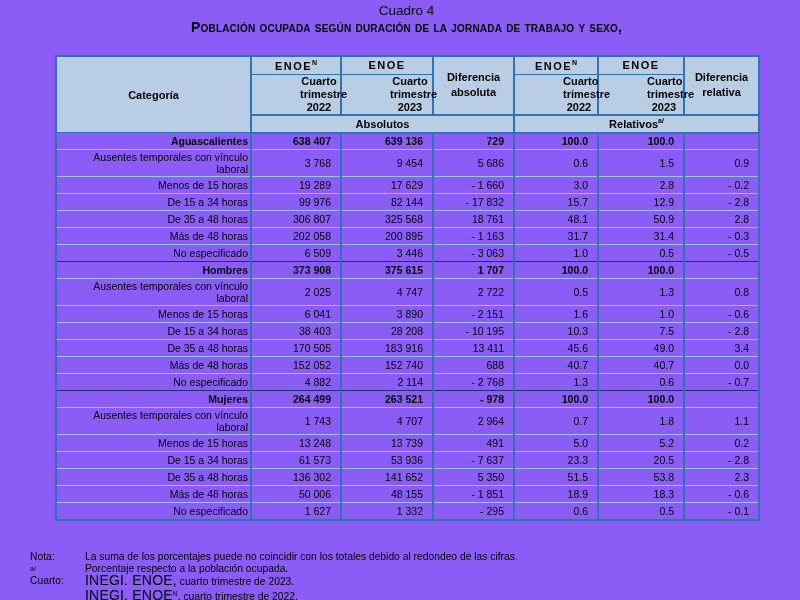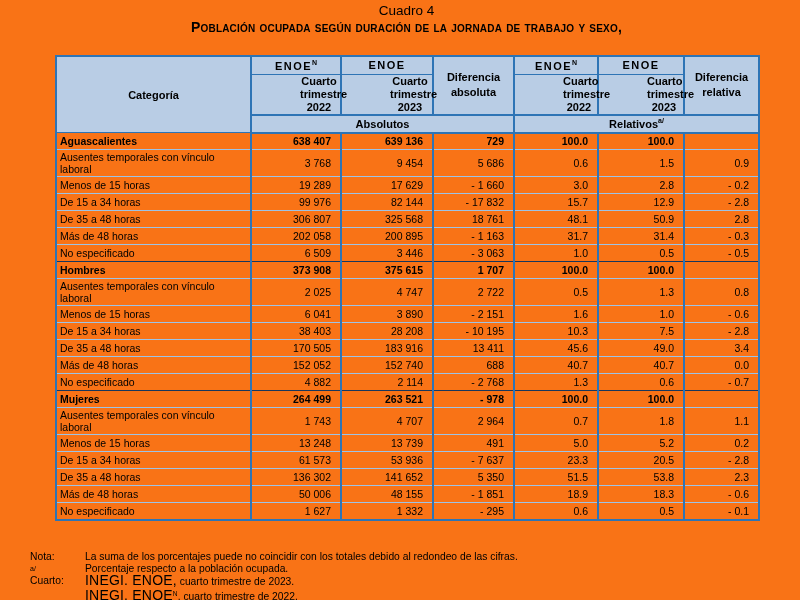--- a/index.html
+++ b/index.html
@@ -1,17 +1,17 @@
 <!DOCTYPE html>
 <html><head>
 <meta charset="utf-8">
 <style>
   * { margin:0; padding:0; box-sizing:border-box; }
   body { background:#ffffff; font-family:"Liberation Sans", sans-serif; color:#000; }
-  .page { position:relative; width:800px; height:600px; background:#f97316; overflow:hidden; }
+  .page { position:relative; width:800px; height:600px; background:#8b5cf6; overflow:hidden; }
 
   
   .titles { position:absolute; left:55px; top:3px; width:703px; text-align:center; }
   .title-label { font-size:13.5px; line-height:16px; }
   .title-main  { font-size:14px; font-weight:bold; font-variant:small-caps; line-height:17px; letter-spacing:0.2px; }
   .title-sub   { font-size:13.5px; line-height:16px;margin-top:44px; }
 
   
   table { position:absolute; left:55px; top:55px; width:703px; border-collapse:collapse; table-layout:fixed;
           border:2px solid #2E74B5; }
@@ -20,21 +20,21 @@
   thead th { background:#B9CDE5; font-weight:bold; font-size:11px; text-align:center; padding:0 2px; }
   thead tr.r1 th { height:18px; border-bottom:1px solid #2E74B5; }
   thead tr.r1 th.span2 { border-bottom:2px solid #2E74B5; }
   thead tr.r2 th { height:38px; border-bottom:2px solid #2E74B5; white-space:pre-line; line-height:13px;padding-left:48px; }
   thead tr.r3 th { height:18px; border-bottom:2px solid #2E74B5; }
   th.enoe { letter-spacing:1.5px; }
   th.dif { line-height:15px; }
   sup { font-size:7px; vertical-align:super; letter-spacing:0; }
 
   tbody td { font-size:10.5px; border-top:1px solid #9DC3E6; height:17px; }
-  tbody td.lbl { text-align:left; padding:1px 2px 1px 3px; }
+  tbody td.lbl { text-align:right; padding:1px 2px 1px 3px; }
   tbody td.num { text-align:right; padding:1px 9px 1px 1px; white-space:nowrap; }
   tbody tr.block-row td { font-weight:bold; border-top:1px solid #17375E; }
   tbody tr.first-block td { border-top:none; }
 
   
   .notes { position:absolute; left:30px; top:551px; width:740px; font-size:10.3px; line-height:11.9px;
            display:grid; grid-template-columns:55px 680px; }
   .note-label { }
   .sup-label { font-size:7px; vertical-align:top; }
   .smallcaps { font-size:14px; letter-spacing:0.2px; }

